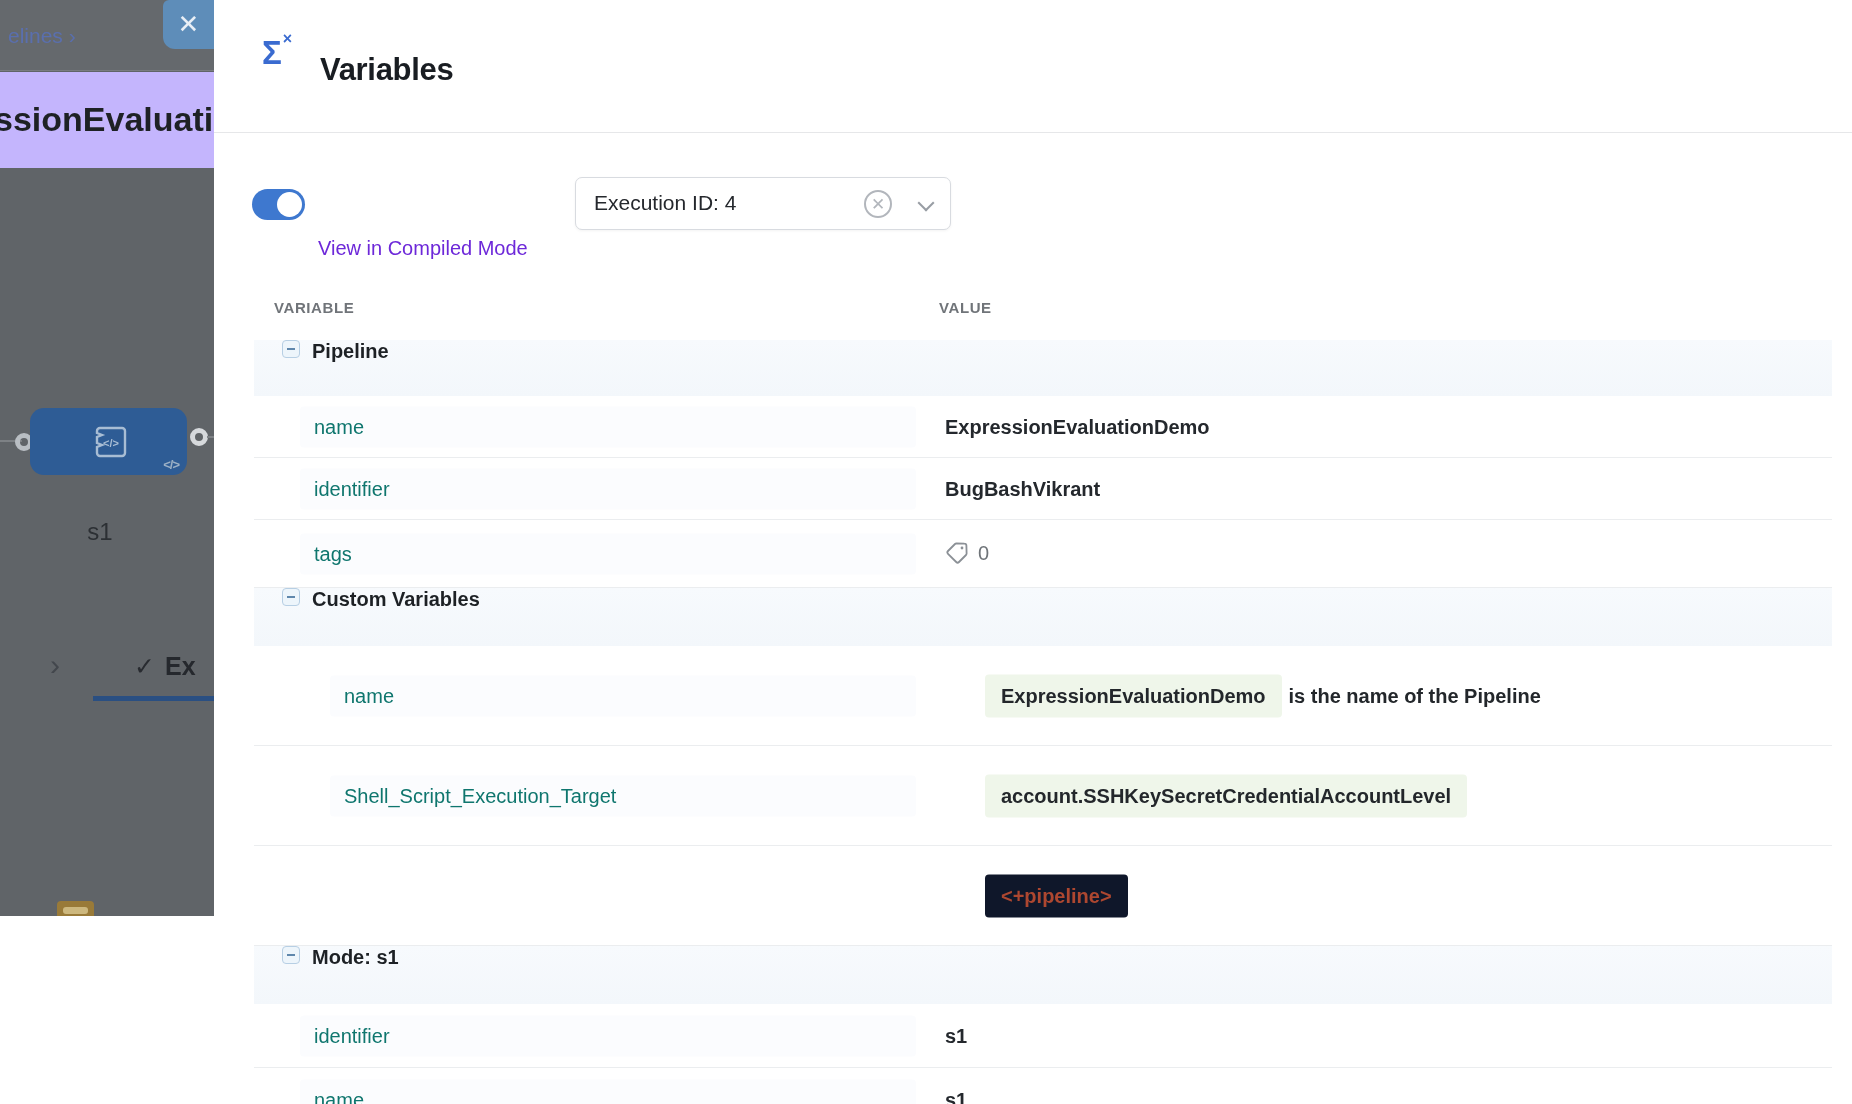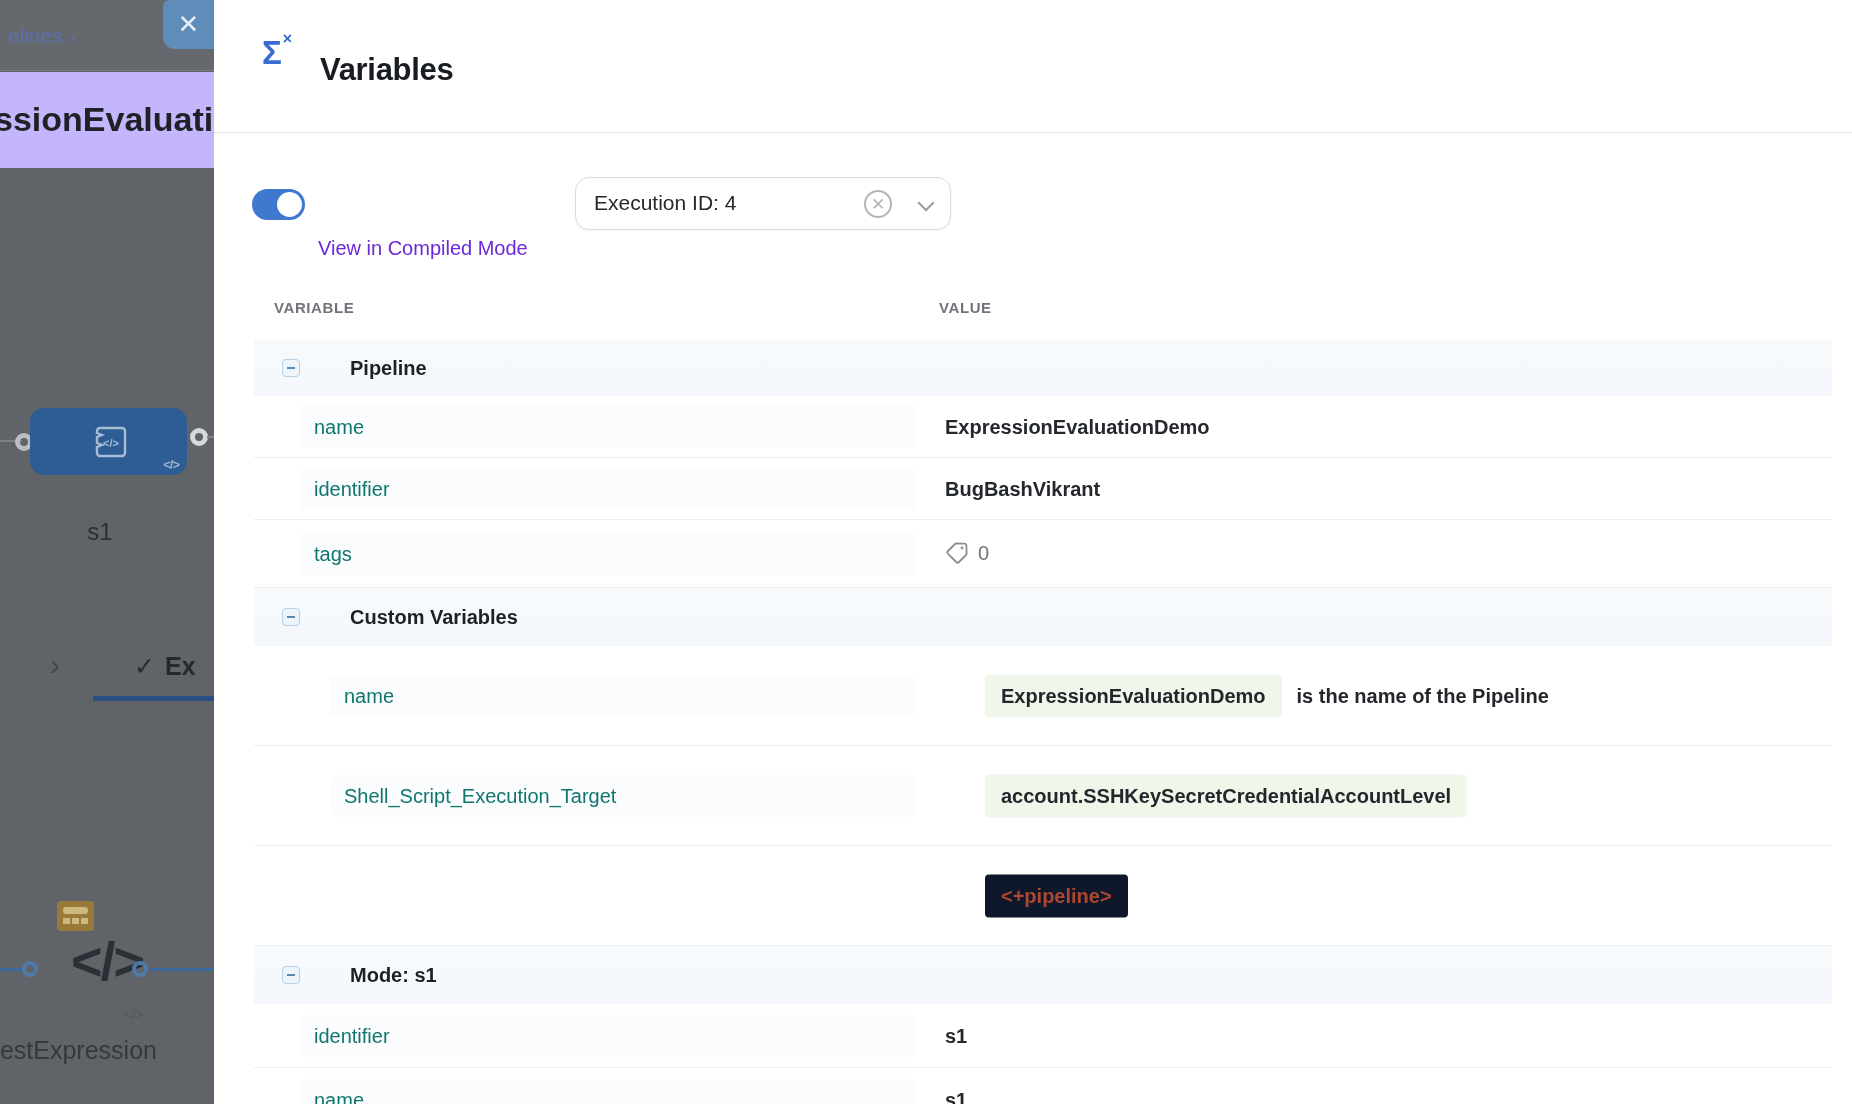--- a/index.html
+++ b/index.html
@@ -1,20 +1,20 @@
 <!DOCTYPE html>
 <html><head>
 <meta charset="utf-8">
 <style>
   * { margin:0; padding:0; box-sizing:border-box; }
   html,body { width:1852px; height:1104px; overflow:hidden;
     font-family:"Liberation Sans","DejaVu Sans",sans-serif; background:#fff; }
 
   
-  .editor { position:absolute; left:0; top:0; width:214px; height:1104px; background:#606468; overflow:hidden; }
+  .editor { position:absolute; left:0; top:0; width:214px; height:916px; background:#606468; overflow:hidden; }
   .ed-topbar { position:absolute; left:0; top:0; width:214px; height:71px; background:#65696d; border-bottom:1px solid #797c80; }
   .ed-breadcrumb { position:absolute; left:8px; top:24px; font-size:21px; color:#5a6fae; white-space:nowrap; }
   .ed-titlebar { position:absolute; left:0; top:72px; width:214px; height:96px; background:#c4b5fd; }
   .ed-title { position:absolute; left:-6px; top:28px; font-size:34px; font-weight:700; color:#1e2125; white-space:nowrap; }
 
   .ln { position:absolute; height:2px; background:#7d8185; }
   .dot { position:absolute; width:18px; height:18px; border-radius:50%; border:5px solid #b9bec3; background:transparent; }
   .node { position:absolute; left:30px; top:408px; width:157px; height:67px; border-radius:14px; background:#2e5c95; }
   .node svg { position:absolute; left:60px; top:14px; }
   .node .mini { position:absolute; right:8px; bottom:3px; font-size:13px; color:#9db1c6; font-weight:700; letter-spacing:-1px; }
@@ -43,50 +43,50 @@
   .panel-header { position:absolute; left:0; top:0; width:100%; height:133px; border-bottom:1px solid #e6e7e9; }
   .sigma { position:absolute; left:48px; top:34px; font-size:33px; font-weight:700; color:#3a6bd0; }
   .sigma sup { font-size:16px; font-weight:700; position:relative; top:-8px; left:1px; }
   .panel-title { position:absolute; left:106px; top:40px; font-size:31px; font-weight:800; color:#191d22; letter-spacing:-0.3px;margin-top:12px; }
 
   .toggle { position:absolute; left:38px; top:189px; width:53px; height:31px; border-radius:17px; background:#3e78cf; cursor:pointer; }
   .toggle .knob { position:absolute; top:3px; right:3px; width:25px; height:25px; border-radius:50%; background:#fff; }
   .toggle-label { position:absolute; left:104px; top:193px; font-size:20px; color:#6d28d9;margin-top:44px; }
 
   .exec-select { position:absolute; left:361px; top:177px; width:376px; height:53px; background:#fff;
-    border:1px solid #d8dbe0; border-radius:14px; box-shadow:0 1px 3px rgba(0,0,0,0.05); cursor:pointer; }
+    border:1px solid #d8dbe0; border-radius:7px; box-shadow:0 1px 3px rgba(0,0,0,0.05); cursor:pointer; }
   .exec-select .val { position:absolute; left:18px; top:13px; font-size:21px; color:#25282d; }
   .clear-ic { position:absolute; right:58px; top:12px; width:28px; height:28px; border:2px solid #b2b6bc; border-radius:50%;
     color:#b2b6bc; font-size:17px; font-weight:700; display:flex; align-items:center; justify-content:center; }
   .chev { position:absolute; right:18px; top:19px; width:12px; height:12px; border-right:2px solid #989da4; border-bottom:2px solid #989da4; transform:rotate(45deg); }
 
   
   .vtable { position:absolute; left:40px; top:285px; width:1578px; }
   .thead { height:55px; position:relative; }
   .th { position:absolute; top:14px; font-size:15px; font-weight:700; color:#707479; letter-spacing:0.6px; }
   .th.var { left:20px; } .th.val { left:685px; }
 
-  .sec { height:56px; background:linear-gradient(180deg,#f7fafd,#f3f7fb); display:flex; align-items:center; padding-left:28px;gap:38px; }
+  .sec { height:56px; background:linear-gradient(180deg,#f7fafd,#f3f7fb); display:flex; padding-left:28px; }
   .sec.tall { height:58px; }
   .minus { width:18px; height:18px; border-radius:4px; border:1px solid #b7cfe4; background:#edf5fb; position:relative; flex:0 0 auto; cursor:pointer; }
   .minus::after { content:""; position:absolute; left:4px; top:7px; width:8px; height:2px; background:#5f87ac; }
   .sec .sec-label { margin-left:12px; font-size:20px; font-weight:700; color:#1d2125; }
 
   .vrow { position:relative; border-bottom:1px solid #ebedef; height:62px; }
   .vrow.h68 { height:68px; } .vrow.h100 { height:100px; } .vrow.h64 { height:64px; }
   .lblwrap { position:absolute; left:46px; top:50%; transform:translateY(-50%); width:616px; padding:9px 14px;
     background:#fbfcfe; border-radius:4px; }
   .vrow.indent .lblwrap { left:76px; width:586px; }
   .lbl { font-size:20px; color:#0f766e; }
   .valcell { position:absolute; left:691px; top:50%; transform:translateY(-50%); font-size:20px; font-weight:600; color:#24282d; display:flex; align-items:center; }
   .valcell.chipcell { left:731px; }
   .chip { padding:10px 16px; border-radius:4px; font-size:20px; font-weight:700; }
   .chip.green { background:#eff6ea; color:#23272b; }
   .chip.red { background:#0f172a; color:#ad4730; }
-  .suffix { margin-left:15px; font-size:20px; font-weight:700; color:#23272b; }
+  .suffix { margin-left:7px; font-size:20px; font-weight:700; color:#23272b; }
   .tagval { color:#6f7479; font-weight:400; display:flex; align-items:center; gap:7px; }
 </style>
 </head>
 <body>
 
 <div class="editor">
   <div class="ed-topbar">
     <div class="ed-breadcrumb">elines ›</div>
   </div>
   <div class="ed-titlebar">

